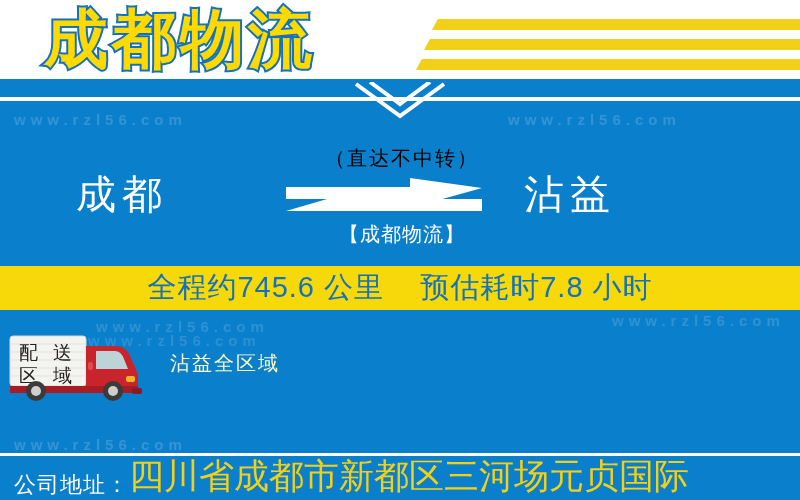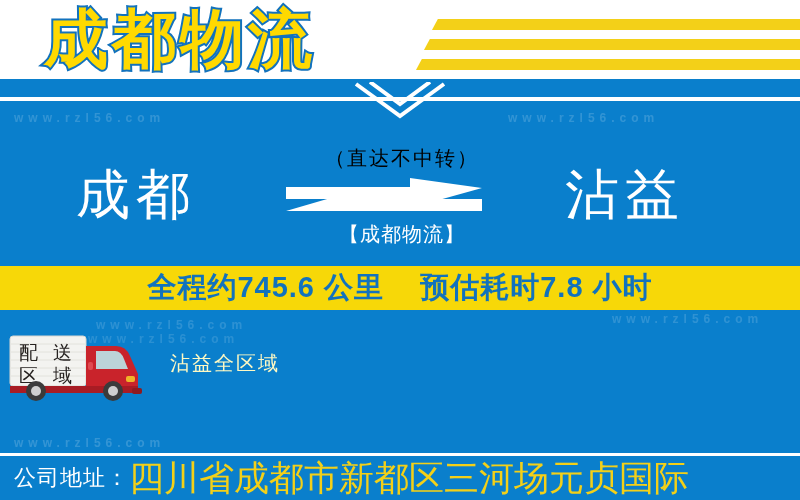--- a/index.html
+++ b/index.html
@@ -39,42 +39,42 @@
     position:absolute;left:0;top:97px;width:800px;height:4px;background:#ffffff;
   }
   
   #chevron{
     position:absolute;left:352px;top:82px;width:96px;height:40px;
   }
   
   .wm{
     position:absolute;white-space:nowrap;
     color:#ffffff;opacity:.16;
-    font-size:12px;letter-spacing:5px;font-weight:bold;
+    font-size:15px;letter-spacing:5px;font-weight:bold;
     pointer-events:none;
   }
   #wm-1{left:14px;top:111px;}
   #wm-2{left:508px;top:111px;}
   #wm-3{left:14px;top:272px;opacity:.14;}
   #wm-4{left:96px;top:318px;opacity:.14;}
   #wm-5{left:612px;top:312px;opacity:.15;}
   #wm-6{left:88px;top:332px;opacity:.13;}
   #wm-7{left:14px;top:436px;opacity:.17;}
 
   
   #route{
     position:absolute;left:0;top:150px;width:800px;height:110px;
   }
   .city{
     position:absolute;top:0;
-    font-size:54px;line-height:88px;font-weight:normal;
+    font-size:40px;line-height:88px;font-weight:normal;
     color:#ffffff;letter-spacing:6px;white-space:nowrap;
   }
   #city-origin{left:76px;}
-  #city-dest{left:565px;}
+  #city-dest{left:524px;}
   #route-note{
     position:absolute;left:292px;top:-6px;width:220px;
     text-align:center;color:#000000;
     font-size:20px;line-height:28px;letter-spacing:2px;white-space:nowrap;
   }
   #route-arrow{
     position:absolute;left:286px;top:28px;width:196px;height:42px;
   }
   #route-mode{
     position:absolute;left:292px;top:70px;width:220px;
@@ -83,41 +83,41 @@
   }
 
   
   #info-band{
     position:absolute;left:0;top:266px;width:800px;height:44px;
     background:#f7d808;
   }
   #info-text{
     position:absolute;left:0;top:0;width:800px;height:44px;
     display:flex;align-items:center;justify-content:center;
-    color:#1272bd;font-size:29px;font-weight:bold;letter-spacing:1px;
+    color:#1272bd;font-size:29px;font-weight:normal;letter-spacing:1px;
     white-space:pre;
   }
 
   
   #delivery-row{
     position:absolute;left:0;top:330px;width:800px;height:76px;
   }
   #truck{position:absolute;left:8px;top:2px;width:148px;height:70px;}
   #delivery-area-label{
     position:absolute;left:170px;top:20px;
     color:#fef9c3;font-size:20px;letter-spacing:2px;white-space:nowrap;
   }
 
   
   #rule-bottom{
     position:absolute;left:0;top:453px;width:800px;height:3px;background:#ffffff;
   }
   #address-bar{
     position:absolute;left:0;top:456px;width:800px;height:44px;
-    display:flex;align-items:center;
+    display:flex;align-items:flex-end;
     white-space:nowrap;
   }
   #address-label{
     margin-left:14px;color:#ffffff;font-size:22px;letter-spacing:1px;
   }
   #address-value{
     color:#f3d018;font-size:35px;letter-spacing:0px;
   }
 </style>
 </head>

